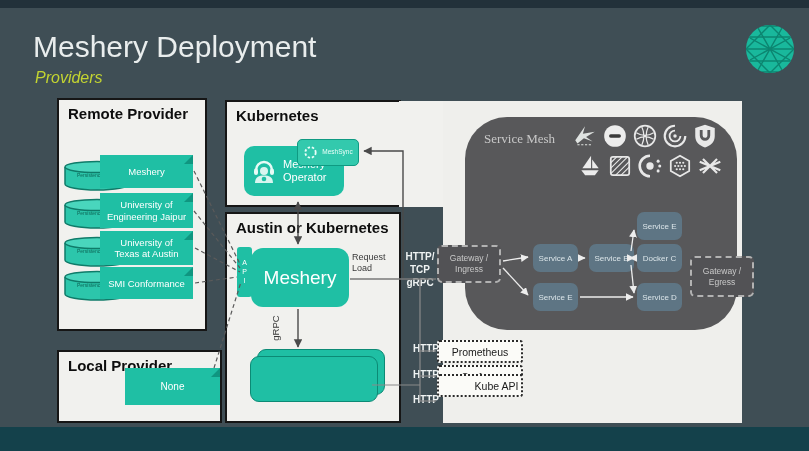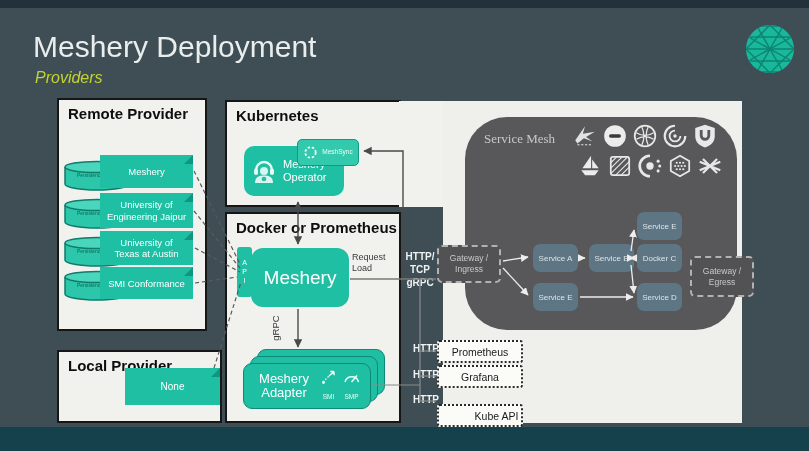--- a/index.html
+++ b/index.html
@@ -137,52 +137,33 @@
               border:1px solid #0f9a82;gap:4px;z-index:3;">
     <span>
       <svg width="15" height="15" viewBox="0 0 15 15">
         <circle cx="7.5" cy="7.5" r="5.2" fill="none" stroke="#eafff9" stroke-width="1.8" stroke-dasharray="2.4 1.8"></circle>
       </svg>
     </span>
     <span class="iconlbl">MeshSync</span>
   </div>
 
   <div class="abs wbox" style="left:225px;top:212px;width:176px;height:211px;">
-    <div class="wtitle">Docker or Prometheus</div>
+    <div class="wtitle">Austin or Kubernetes</div>
   </div>
 
   <div class="gbox" style="left:237px;top:247px;width:15px;height:50px;border-radius:3px;z-index:2;">
     <span style="writing-mode:vertical-rl;text-orientation:upright;font-size:7px;letter-spacing:2px;">API</span>
   </div>
 
   <div class="gbox" style="left:251px;top:248px;width:98px;height:59px;border-radius:12px;font-size:19px;z-index:3;">
     <span>Meshery</span>
   </div>
 
   <div class="gbox" style="left:257px;top:349px;width:128px;height:46px;border-radius:9px;border:1.5px solid #0c8a75;z-index:2;"></div>
   <div class="gbox" style="left:250px;top:356px;width:128px;height:46px;border-radius:9px;border:1.5px solid #0c8a75;z-index:2;"></div>
-  <div class="gbox" style="left:243px;top:363px;width:128px;height:46px;border-radius:9px;border:1.5px solid #0c8a75;
-              z-index:3;gap:5px;padding:0 5px;">
-    <span style="font-size:13px;line-height:1.1;width:62px;">Meshery Adapter</span>
-    <span style="display:inline-block;">
-      <svg width="17" height="15" viewBox="0 0 17 15">
-        <path d="M3 12 L9 6" stroke="#eafff9" stroke-width="1.3" stroke-dasharray="1.6 1.6" fill="none"></path>
-        <path d="M9 6 L14 1.5 M14 1.5 H10.2 M14 1.5 V5.3" stroke="#eafff9" stroke-width="1.4" fill="none"></path>
-        <circle cx="3.5" cy="12.5" r="1.4" fill="#eafff9"></circle>
-      </svg>
-      <span class="iconlbl">SMI</span>
-    </span>
-    <span style="display:inline-block;">
-      <svg width="19" height="15" viewBox="0 0 19 15">
-        <path d="M3 12 A7 7 0 0 1 16.5 12" fill="none" stroke="#eafff9" stroke-width="1.5"></path>
-        <path d="M9.5 12 L15 5.5" stroke="#eafff9" stroke-width="1.5"></path>
-      </svg>
-      <span class="iconlbl">SMP</span>
-    </span>
-  </div>
 
   <div class="abs" style="left:352px;top:252px;width:44px;font-size:9px;color:#3a3a3a;line-height:1.25;text-align:left;z-index:3;">Request Load</div>
   <div class="abs" style="left:254px;top:322px;width:44px;height:12px;font-size:9.5px;color:#3a3a3a;text-align:center;
               transform:rotate(-90deg);z-index:3;">gRPC</div>
   <div class="abs" style="left:401px;top:250px;width:38px;text-align:center;font-size:10px;font-weight:600;
               color:#eef2f2;line-height:1.3;z-index:4;">
     <div>HTTP/</div>
     <div>TCP</div>
     <div>gRPC</div>
   </div>
@@ -277,21 +258,21 @@
   <div class="gateway" style="left:690px;top:256px;width:64px;height:41px;">
     <span>Gateway / Egress</span>
   </div>
 
   <div class="monbox" style="top:340px;">
     <span>Prometheus</span>
   </div>
   <div class="monbox" style="top:365px;">
     <span>Grafana</span>
   </div>
-  <div class="monbox" style="top:404px;padding-left:33px;">
+  <div class="monbox" style="top:374px;padding-left:33px;">
     <span>Kube API</span>
   </div>
   <div class="httplbl" style="top:343px;">HTTP</div>
   <div class="httplbl" style="top:369px;">HTTP</div>
   <div class="httplbl" style="top:394px;">HTTP</div>
 
   <svg class="abs" style="left:0;top:0;z-index:5;pointer-events:none;" width="809" height="451" viewBox="0 0 809 451">
     <defs>
       <marker id="aD" markerWidth="7" markerHeight="7" refX="5.5" refY="3" orient="auto-start-reverse">
         <path d="M0 0 L6 3 L0 6 Z" fill="#4a4a4a"></path>

